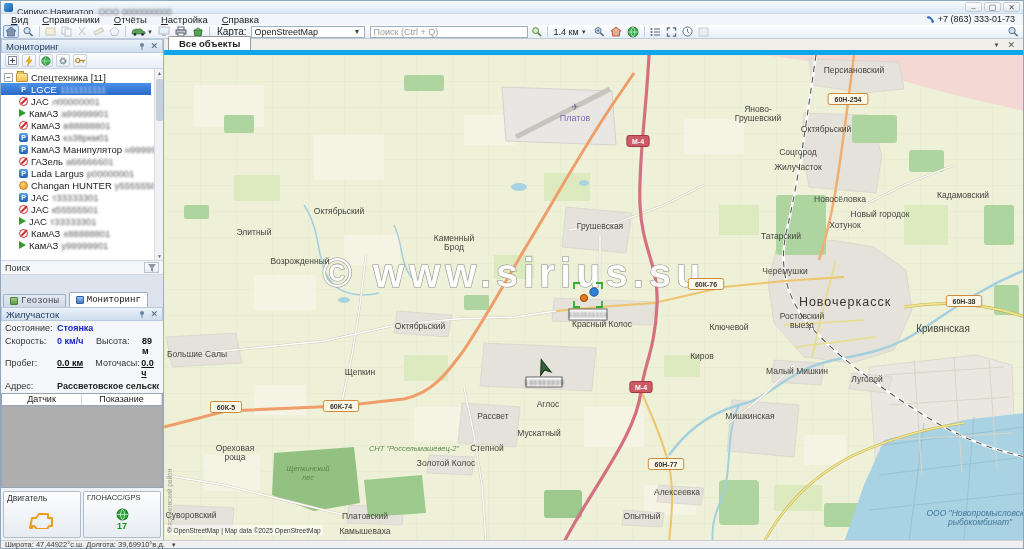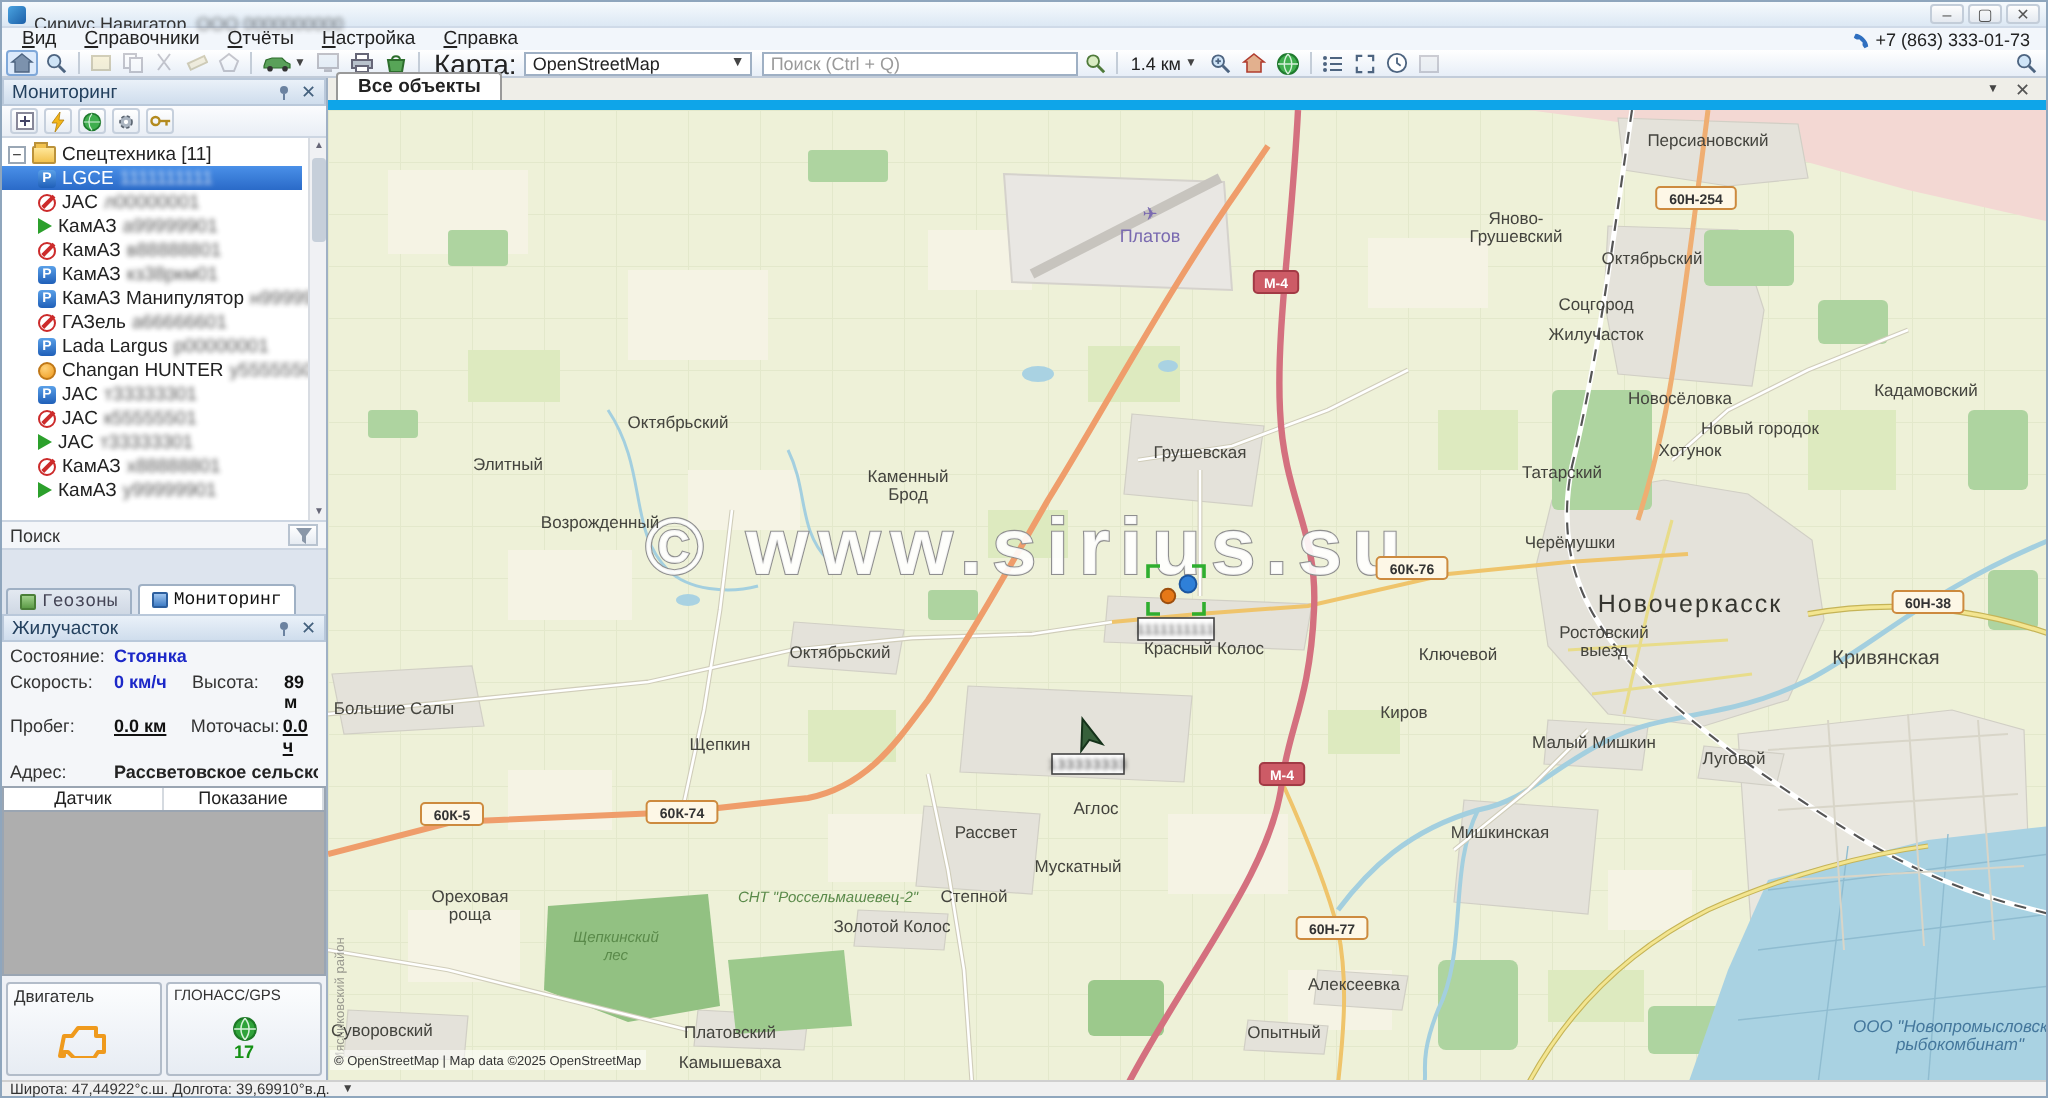--- a/index.html
+++ b/index.html
@@ -9,32 +9,32 @@
 
   
   .titlebar { height:13px; display:flex; align-items:center; padding:0 3px; background:linear-gradient(#f6fafd,#dce8f4); border-bottom:1px solid #cfdae8; font-size:9px; }
   .app-ico { width:9px; height:9px; margin-right:4px; background:linear-gradient(135deg,#4aa3e0,#1c5fa8); border-radius:2px; flex:none; }
   .win-title { color:#333;margin-top:10px; }
   .blurred { filter:blur(1.3px); opacity:.75; }
   .win-controls { margin-left:auto; display:flex; gap:2px; }
   .win-btn { width:17px; height:10px; font-size:8px; line-height:9px; text-align:center; color:#555; border:1px solid #c3cdd9; background:linear-gradient(#fdfdfd,#e4e9f0); border-radius:2px; }
 
   
-  .menubar { height:11px; display:flex; align-items:flex-end; gap:2px; padding:0 4px; background:#f2f6fb; font-size:9.5px; }
+  .menubar { height:11px; display:flex; align-items:flex-start; gap:2px; padding:0 4px; background:#f2f6fb; font-size:9.5px; }
   .menu-item { display:inline-block; padding:0 6px; color:#222; }
   .menu-item::first-letter { text-decoration:underline; }
   .phone-box { margin-left:auto; display:flex; align-items:center; gap:3px; font-size:9px; color:#222; padding-right:4px; }
 
   
   .toolbar { height:14px; display:flex; align-items:center; gap:1px; padding:0 2px; background:linear-gradient(#ffffff,#e7eef7); border-bottom:1px solid #c2ccd9; }
   .tbtn { height:13px; min-width:14px; display:flex; align-items:center; justify-content:center; border:1px solid transparent; border-radius:2px; padding:0 1px; }
   .tbtn.pressed { border-color:#7fa8d9; background:#dceafb; }
   .tbtn.disabled { opacity:.35; }
   .tsep { width:1px; height:11px; background:#c4cdd8; margin:0 2px; }
-  .tlabel { font-size:14px; margin:0 3px 0 4px; color:#222; }
+  .tlabel { font-size:10px; margin:0 3px 0 4px; color:#222; }
   .tselect { width:114px; height:12px; background:#fff; border:1px solid #9fb0c4; font-size:9px; display:flex; align-items:center; padding:0 3px; }
   .tselect .car { margin-left:auto; font-size:7px; color:#444; }
   .tsearch { width:158px; height:12px; background:#fff; border:1px solid #9fb0c4; font-size:9px; color:#999; padding:0 3px; margin-left:4px; font-family:"Liberation Sans",sans-serif; }
   .tsearch::placeholder { color:#9a9a9a; }
   .scalebox { font-size:9px; display:flex; align-items:center; gap:2px; padding:0 3px; color:#222; }
   .caret { font-size:6px; color:#444; }
   .flexspace { flex:1; }
 
   
   .content { flex:1; display:flex; min-height:0;border-radius:24px; }

